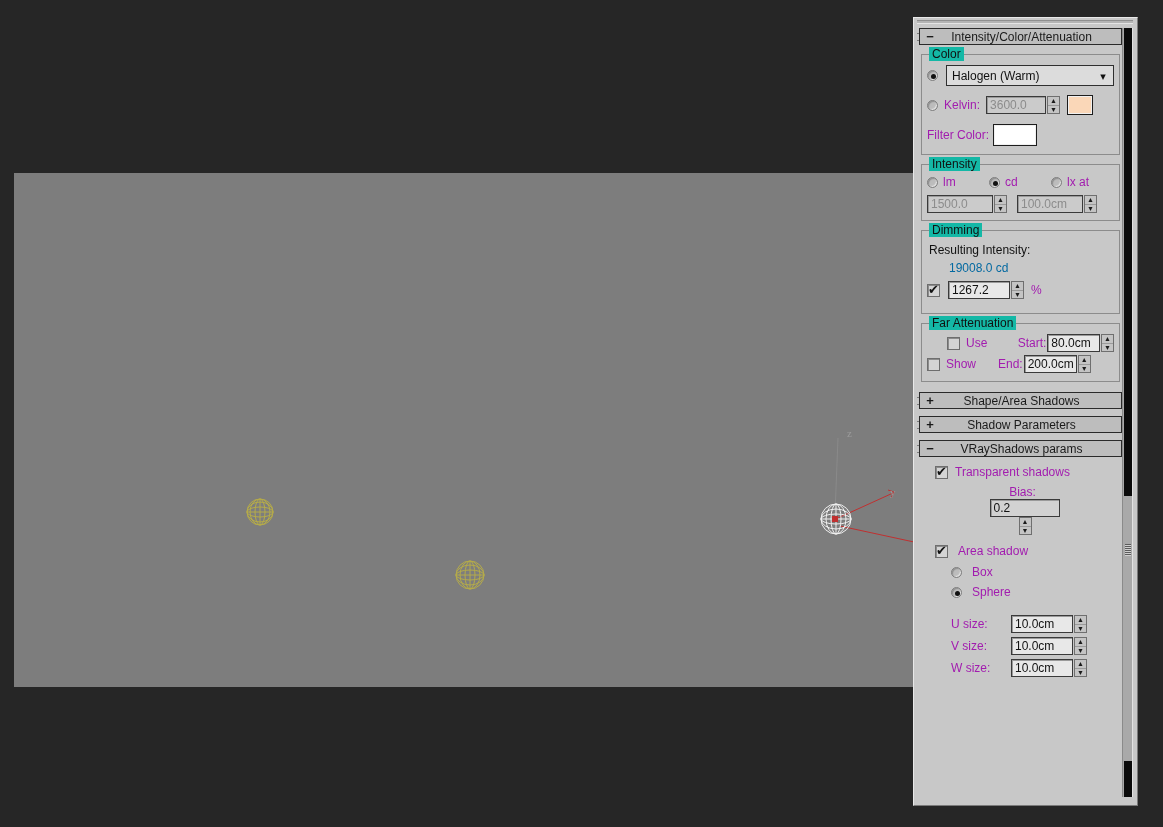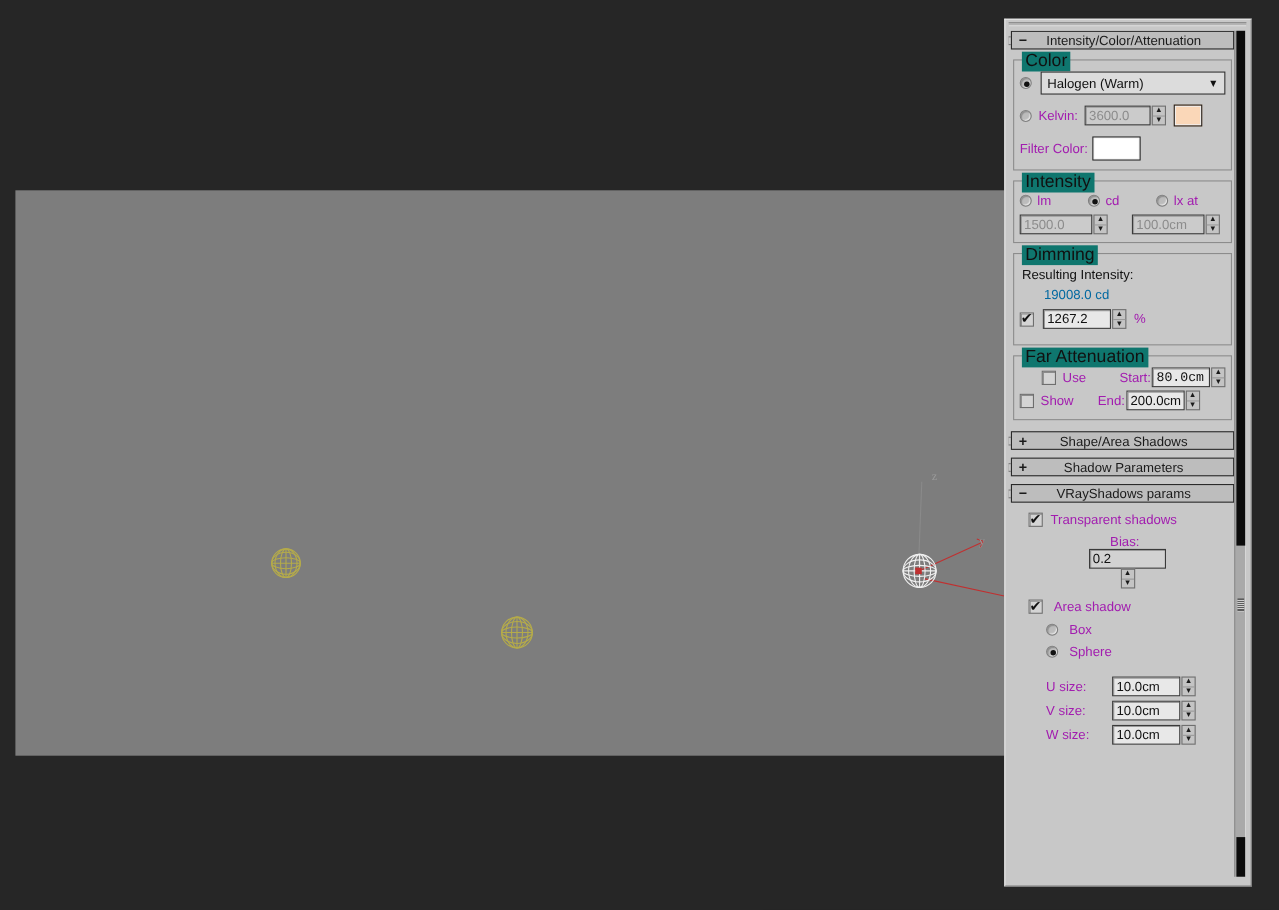--- a/index.html
+++ b/index.html
@@ -100,23 +100,23 @@
   
   .group {
     position: relative;
     margin: 9px 4px 4px 4px;
     border: 1px solid #8c8c8c;
     border-top-color: #8c8c8c;
     padding: 10px 5px 6px 5px;
   }
   .group > .glabel {
     position: absolute; top: -8px; left: 7px;
-    background: #0f766e;
+    background: #14b8a6;
     padding: 0 3px;
-    font-size: 16px; color: #111;
+    font-size: 12px; color: #111;
   }
 
   .row { display: flex; align-items: center; margin-bottom: 5px; }
   .txt { font-size: 12px; color: #a21caf; }
 
   
   .radio {
     width: 11px; height: 11px; border-radius: 50%;
     background: #bcbcbc;
     border: 1px solid #7f7f7f;
@@ -304,21 +304,21 @@
           <span class="radio" style="margin-right:5px;"></span>
           <span class="txt">lx at</span>
         </div>
 
         <div class="row" style="margin-bottom:1px;">
           <div class="field disabled" style="width:66px;">1500.0</div>
           <div class="spin">
               <div>▲</div>
               <div>▼</div>
             </div>
-          <div class="field disabled" style="width:66px; margin-left:22px;">100.0cm</div>
+          <div class="field disabled" style="width:66px; margin-left:10px;">100.0cm</div>
           <div class="spin">
               <div>▲</div>
               <div>▼</div>
             </div>
         </div>
       </div>
 
       <div class="group">
         <span class="glabel">Dimming</span>
 
@@ -337,21 +337,21 @@
 
       </div>
 
       <div class="group" style="margin-bottom:10px;">
         <span class="glabel">Far Attenuation</span>
 
         <div class="row" style="margin-bottom:3px;margin-left:20px;">
           <span class="cbx" style="margin-right:6px;"></span>
           <span class="txt" style="width:52px;">Use</span>
           <span class="txt" style="margin-right:1px;">Start:</span>
-          <div class="field white" style="width:53px;font-family:Liberation Mono, monospace;">80.0cm</div>
+          <div class="field white" style="width:53px;">80.0cm</div>
           <div class="spin">
               <div>▲</div>
               <div>▼</div>
             </div>
         </div>
 
         <div class="row" style="margin-bottom:2px;">
           <span class="cbx" style="margin-right:6px;"></span>
           <span class="txt" style="width:52px;">Show</span>
           <span class="txt" style="margin-right:1px;">End:</span>

